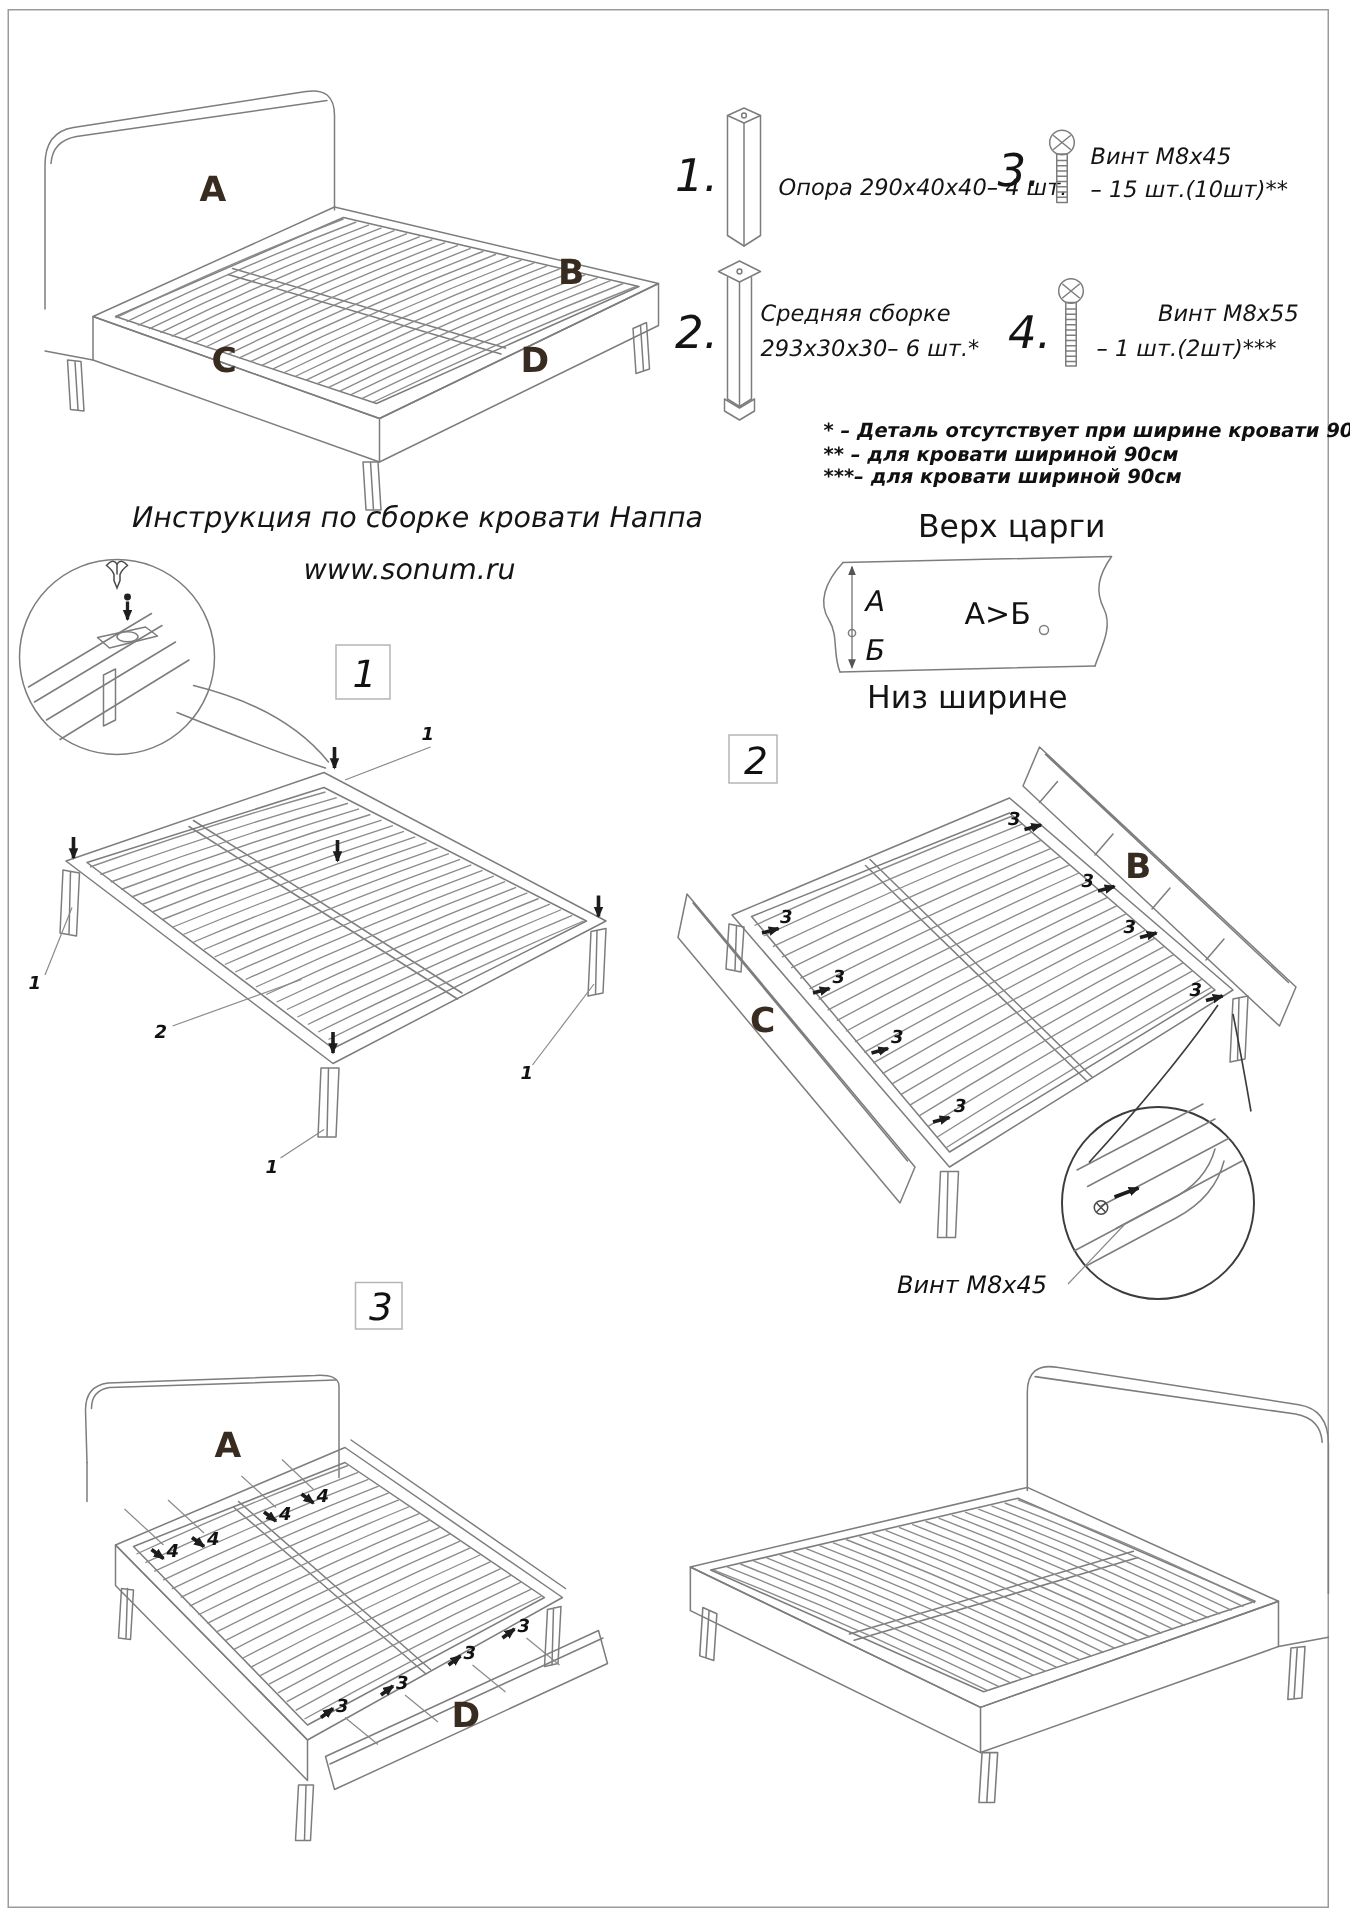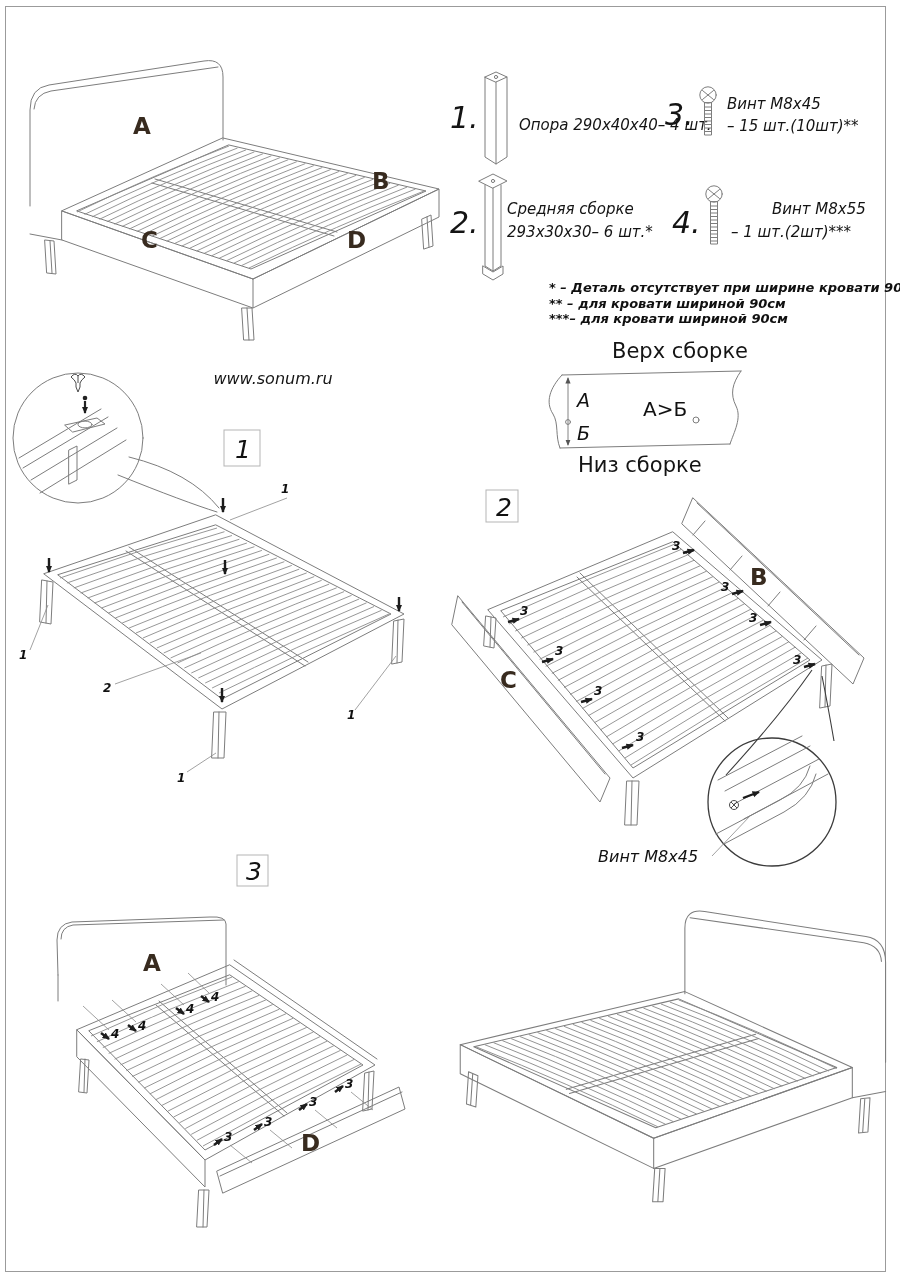--- a/index.html
+++ b/index.html
@@ -5,21 +5,21 @@
   html,body{margin:0;padding:0;background:#e8e8e8;}
   .page{position:relative;width:900px;height:1280px;background:#ffffff;overflow:hidden;
         font-family:"DejaVu Sans",sans-serif;}
   .frame{position:absolute;left:5px;top:6px;width:879px;height:1264px;border:1px solid #9b9b9b;}
   .abs{position:absolute;}
   .t{position:absolute;white-space:nowrap;color:#1a1a1a;}
   .pnum{font-style:italic;font-size:30px;color:#141414;}
   .ptext{font-style:italic;font-size:15px;color:#141414;}
   .notes{font-style:italic;font-weight:bold;font-size:13px;line-height:15.5px;color:#101010;}
   .titleline{font-style:italic;font-size:19px;color:#151515;width:370px;text-align:center;}
-  .titleline2{font-style:italic;font-size:16px;color:#151515;width:370px;text-align:center;}
+  .titleline2{font-style:italic;font-size:19px;color:#151515;width:370px;text-align:center;}
   .tsg{font-size:21px;color:#141414;}
   
   .art path,.art line,.art circle,.art ellipse,.art rect{fill:none;stroke:#7d7d7d;stroke-width:1;stroke-linejoin:round;stroke-linecap:round;}
   .slats path{fill:none;stroke:#8b8b8b;stroke-width:0.9;}
   .mag{fill:none;stroke:#3c3c3c;stroke-width:1.3;}
   .leader{stroke:#8a8a8a;stroke-width:0.8;fill:none;}
   .leader2{stroke:#3c3c3c;stroke-width:1.1;fill:none;}
   .screw{stroke:#1c1c1c;stroke-width:2.4;}
   .dim{stroke:#777;stroke-width:0.9;}
   text.letter{font-family:"DejaVu Sans",sans-serif;font-weight:bold;font-size:23px;fill:#382b1f;font-style:normal;}
@@ -153,38 +153,39 @@
   </svg>
   <div class="t ptext" style="left:772px;top:200px">Винт М8х55</div>
   <div class="t ptext" style="left:731px;top:223px">– 1 шт.(2шт)***</div>
 
   <div class="t notes" style="left:549px;top:280px">
     <div>* – Деталь отсутствует при ширине кровати 90см</div>
     <div>** – для кровати шириной 90см</div>
     <div>***– для кровати шириной 90см</div>
   </div>
 
+  <div class="t titleline" style="left:88px;top:334px">Инструкция по сборке кровати Наппа</div>
   <div class="t titleline2" style="left:88px;top:369px">www.sonum.ru</div>
 
-  <div class="t tsg" style="left:612px;top:339px">Верх сборке</div>
+  <div class="t tsg" style="left:612px;top:339px">Верх царги</div>
   <svg class="abs" style="left:540px;top:360px" width="220" height="100" viewBox="0 0 220 100">
     <g class="art">
       <path d="M 22,15 L 201,11"></path>
       <path d="M 20,88 L 190,84"></path>
       <path d="M 22,15 C 10,28 5,42 13,54 C 19,64 15,76 20,88"></path>
       <path d="M 201,11 C 192,24 190,34 196,46 C 202,58 194,72 190,84"></path>
       <circle cx="156" cy="60" r="3"></circle>
       <circle cx="28" cy="62" r="2.4"></circle>
     </g>
     <line class="dim" x1="28" y1="18" x2="28" y2="85" marker-start="url(#arrD)" marker-end="url(#arrD)"></line>
     <text class="dimlabel" x="37" y="47">А</text>
     <text class="dimlabel" x="37" y="80">Б</text>
     <text class="rule" x="103" y="56">А&gt;Б</text>
   </svg>
-  <div class="t tsg" style="left:578px;top:453px">Низ сборке</div>
+  <div class="t tsg" style="left:578px;top:453px">Низ ширине</div>
 
   <svg class="abs" style="left:5px;top:362px" width="450" height="448" viewBox="0 0 450 448">
     <g class="art">
       <path d="M 211,153 L 399,252 L 217,347 L 39,212 Z"></path>
       <path d="M 211,163 L 386,252 L 217,337 L 53,213 Z"></path>
       <path d="M 124,185 L 303,300 M 121,189 L 300,304"></path>
       <path d="M 37,218 L 48,220 L 46,262 L 35,260 Z M 42,219 L 41,261"></path>
       <path d="M 209,350 L 221,350 L 219,396 L 207,396 Z M 214,350 L 213,396"></path>
       <path d="M 389,259 L 399,257 L 397,300 L 387,302 Z M 393,258 L 392,301"></path>
     </g>

